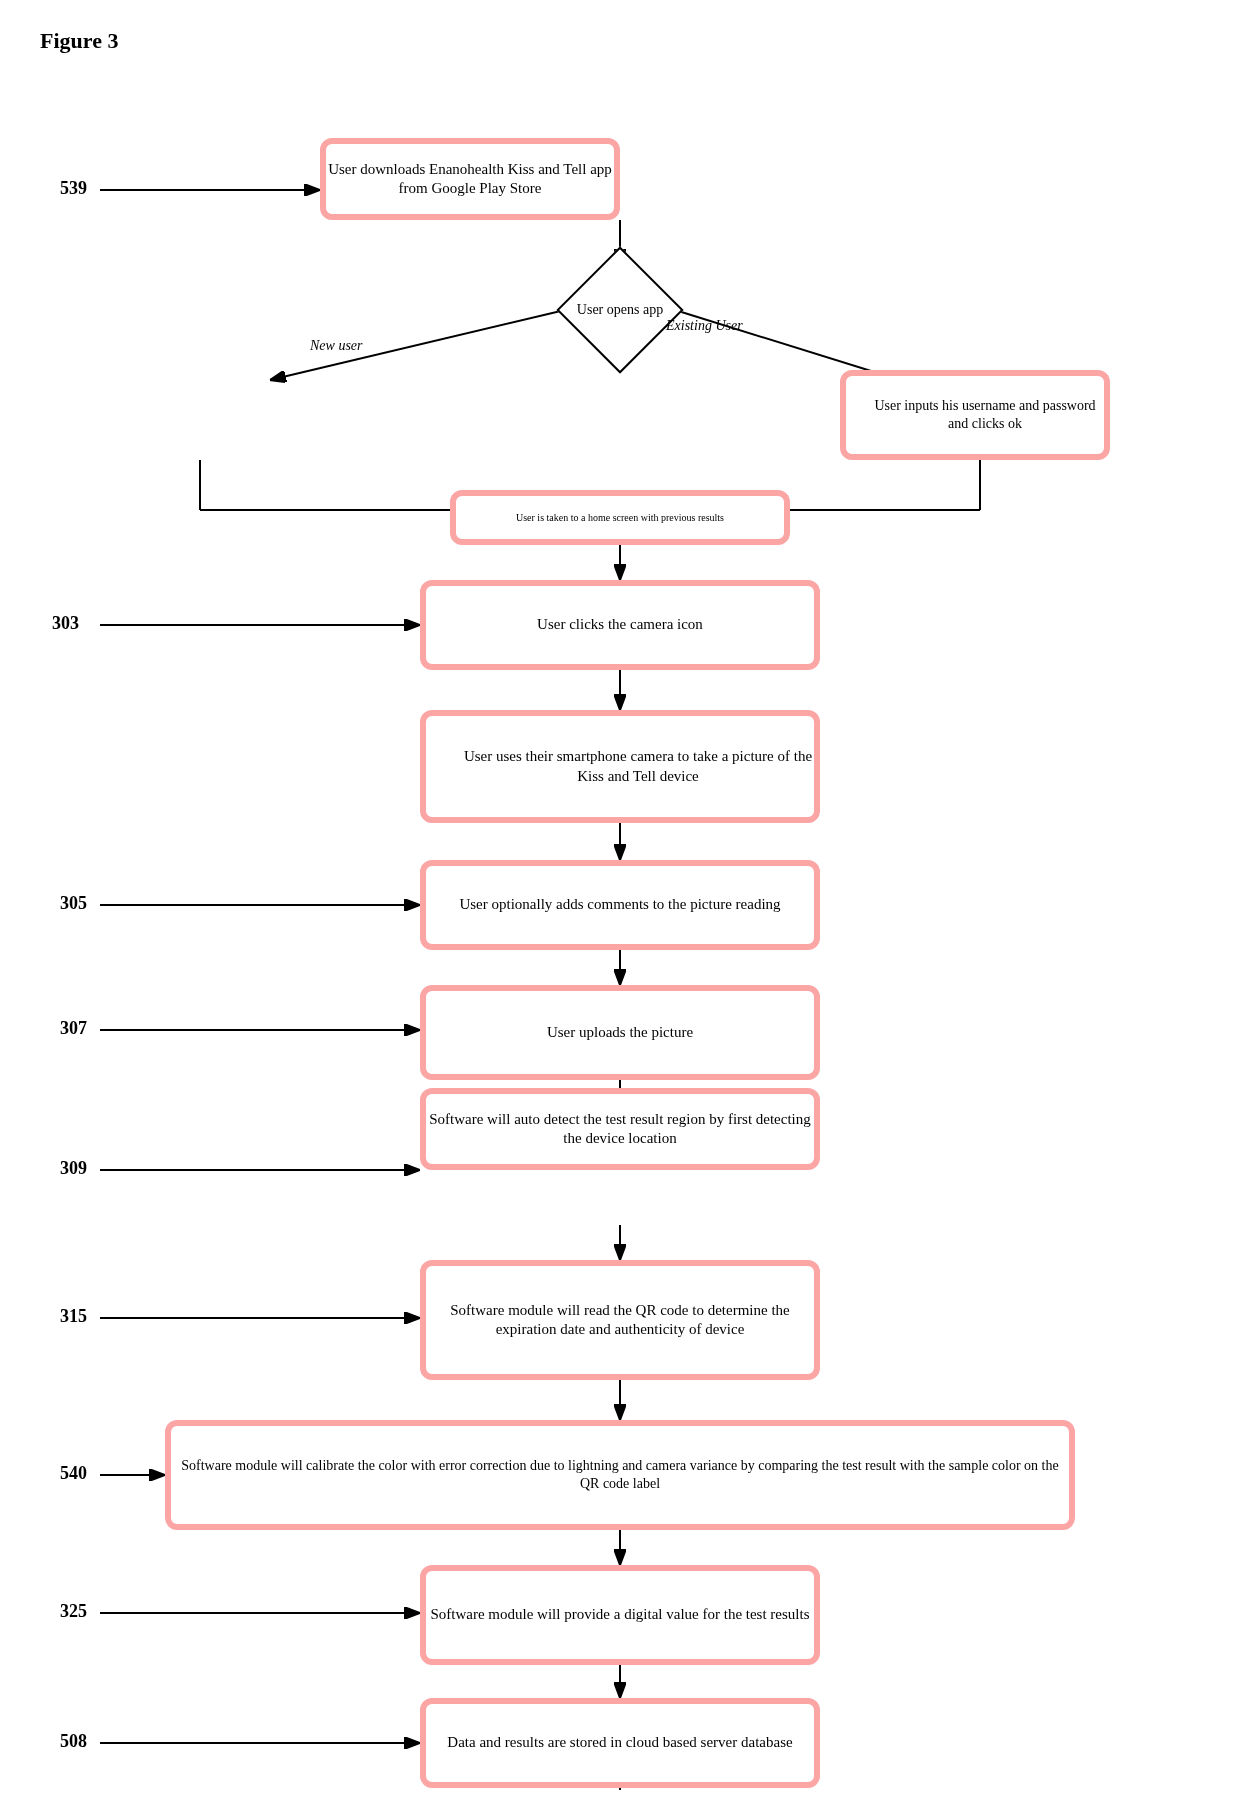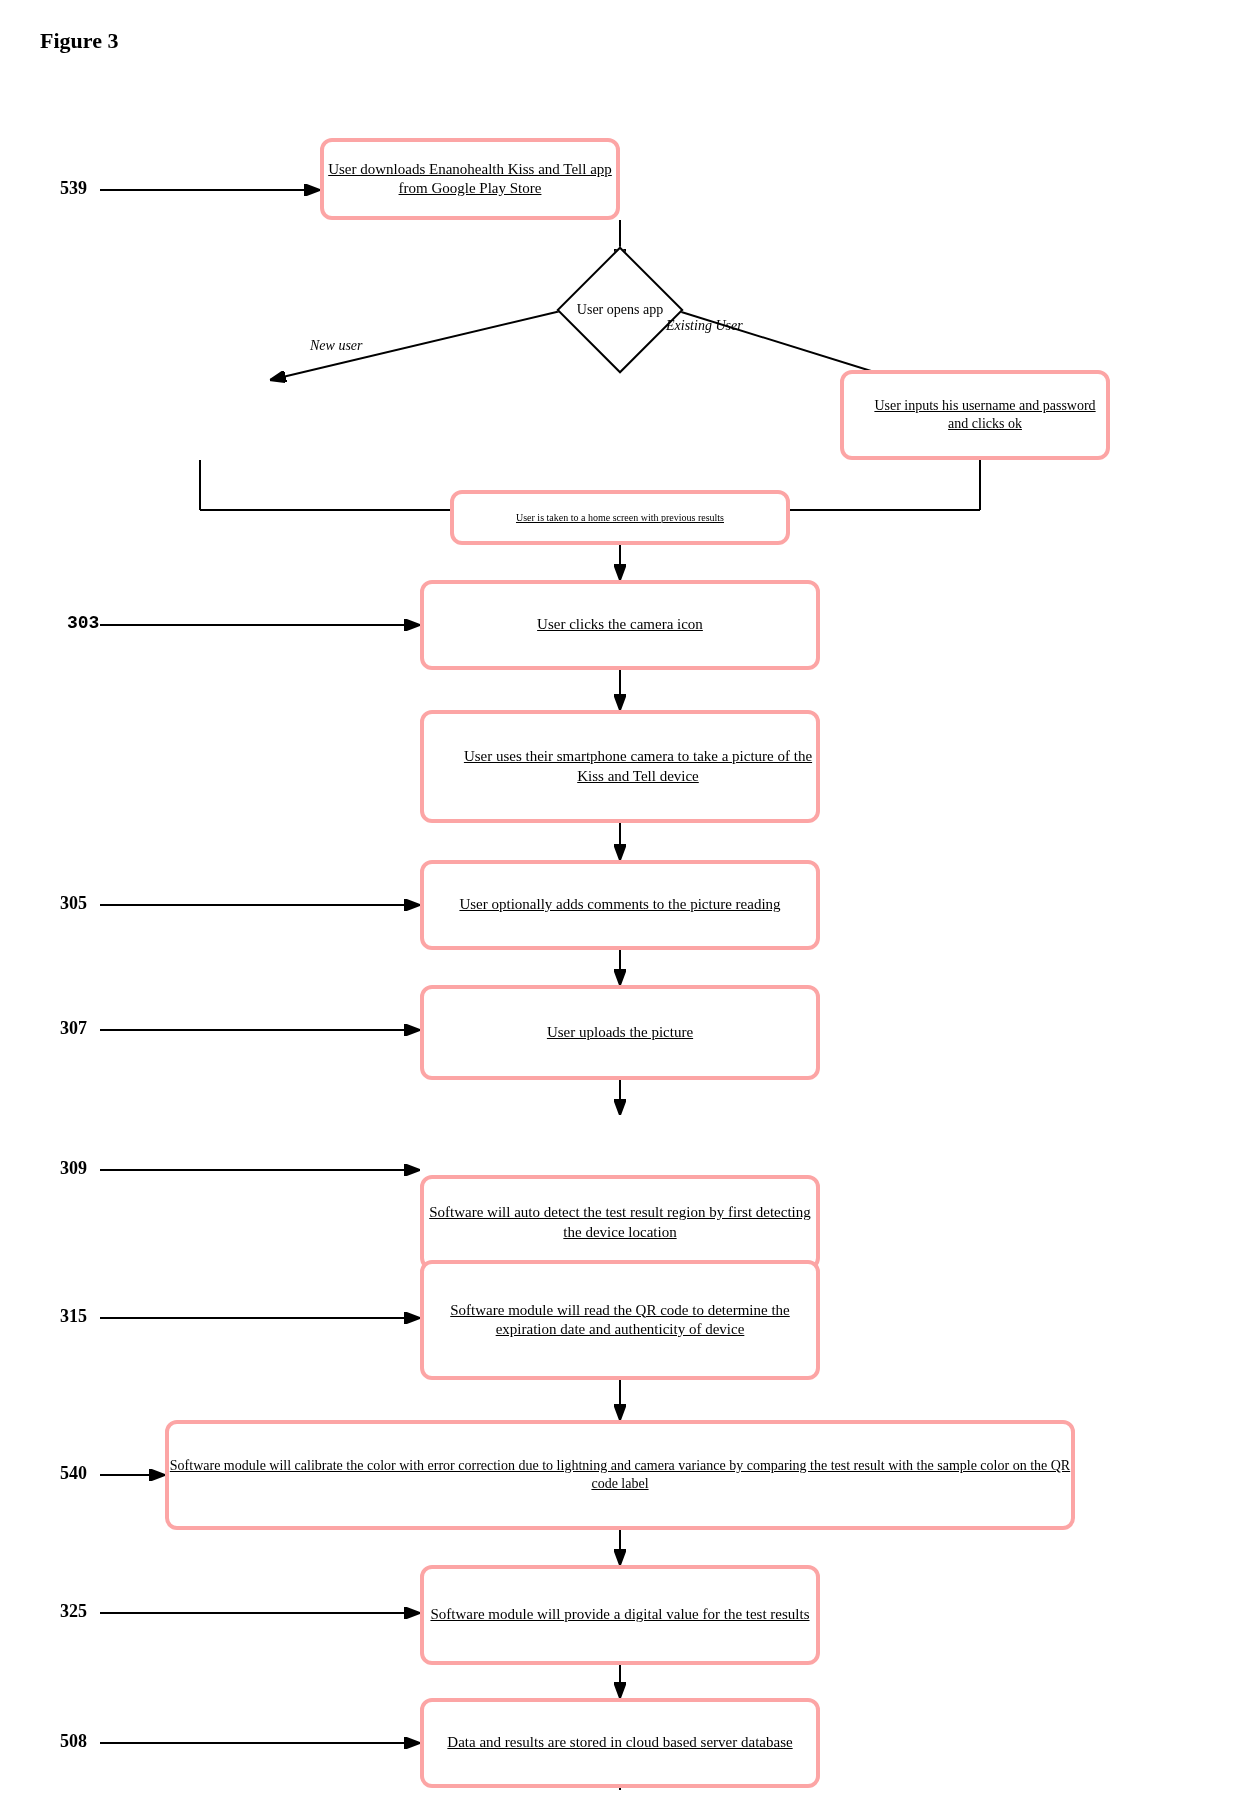--- a/index.html
+++ b/index.html
@@ -22,29 +22,28 @@
     .flowchart {
       position: absolute;
       top: 70px;
       left: 0;
       width: 1240px;
       height: 1720px;
     }
     
     .box {
       position: absolute;
-      border: 4px solid #fca5a5;
+      border: 6px solid #fca5a5;
       background: #fff;
       text-align: center;
       display: flex;
       align-items: center;
       justify-content: center;
       font-size: 15px;
       line-height: 1.3;
-      text-decoration: underline;
     }
     .box-rounded {
       border-radius: 12px;
     }
     .box-diamond {
       position: absolute;
       background: #fff;
       border: 2px solid #000;
       transform: rotate(45deg);
     }
@@ -163,21 +162,21 @@
 
   <div class="arrow-label" style="left:666px;top:248px;">Existing User</div>
 
 
   <div class="box box-rounded" style="left:840px;top:300px;width:270px;height:90px;font-size:14px;padding-left:20px;">User inputs his username and password and clicks ok</div>
 
   <div class="box box-rounded" style="left:450px;top:420px;width:340px;height:55px;font-size:10px;">User is taken to a home screen with previous results</div>
 
   <div class="label-ref" style="left:60px;top:108px;">539</div>
 
-  <div class="label-ref" style="left:67px;top:543px;font-family:Liberation Mono, monospace;">303</div>
+  <div class="label-ref" style="left:52px;top:543px;">303</div>
 
   <div class="label-ref" style="left:60px;top:823px;">305</div>
 
   <div class="label-ref" style="left:60px;top:948px;">307</div>
 
   <div class="label-ref" style="left:60px;top:1088px;">309</div>
 
   <div class="label-ref" style="left:60px;top:1236px;">315</div>
 
   <div class="label-ref" style="left:60px;top:1393px;">540</div>
@@ -187,21 +186,21 @@
   <div class="label-ref" style="left:60px;top:1661px;">508</div>
 
   <div class="box box-rounded" style="left:420px;top:510px;width:400px;height:90px;">User clicks the camera icon</div>
 
   <div class="box box-rounded" style="left:420px;top:640px;width:400px;height:113px;padding-left:36px;">User uses their smartphone camera to take a picture of the Kiss and Tell device</div>
 
   <div class="box box-rounded" style="left:420px;top:790px;width:400px;height:90px;">User optionally adds comments to the picture reading</div>
 
   <div class="box box-rounded" style="left:420px;top:915px;width:400px;height:95px;">User uploads the picture</div>
 
-  <div class="box box-rounded" style="left:420px;top:1105px;width:400px;height:95px;text-align:center;">Software will auto detect the test result region by first detecting the device location</div>
+  <div class="box box-rounded" style="left:420px;top:1018px;width:400px;height:82px;text-align:center;">Software will auto detect the test result region by first detecting the device location</div>
 
   <div class="box box-rounded" style="left:420px;top:1190px;width:400px;height:120px;">Software module will read the QR code to determine the expiration date and authenticity of device</div>
 
   <div class="box box-rounded" style="left:165px;top:1350px;width:910px;height:110px;font-size:14px;">Software module will calibrate the color with error correction due to lightning and camera variance by comparing the test result with the sample color on the QR code label</div>
 
   <div class="box box-rounded" style="left:420px;top:1495px;width:400px;height:100px;">Software module will provide a digital value for the test results</div>
 
   <div class="box box-rounded" style="left:420px;top:1628px;width:400px;height:90px;">Data and results are stored in cloud based server database</div>
 
 </div>

